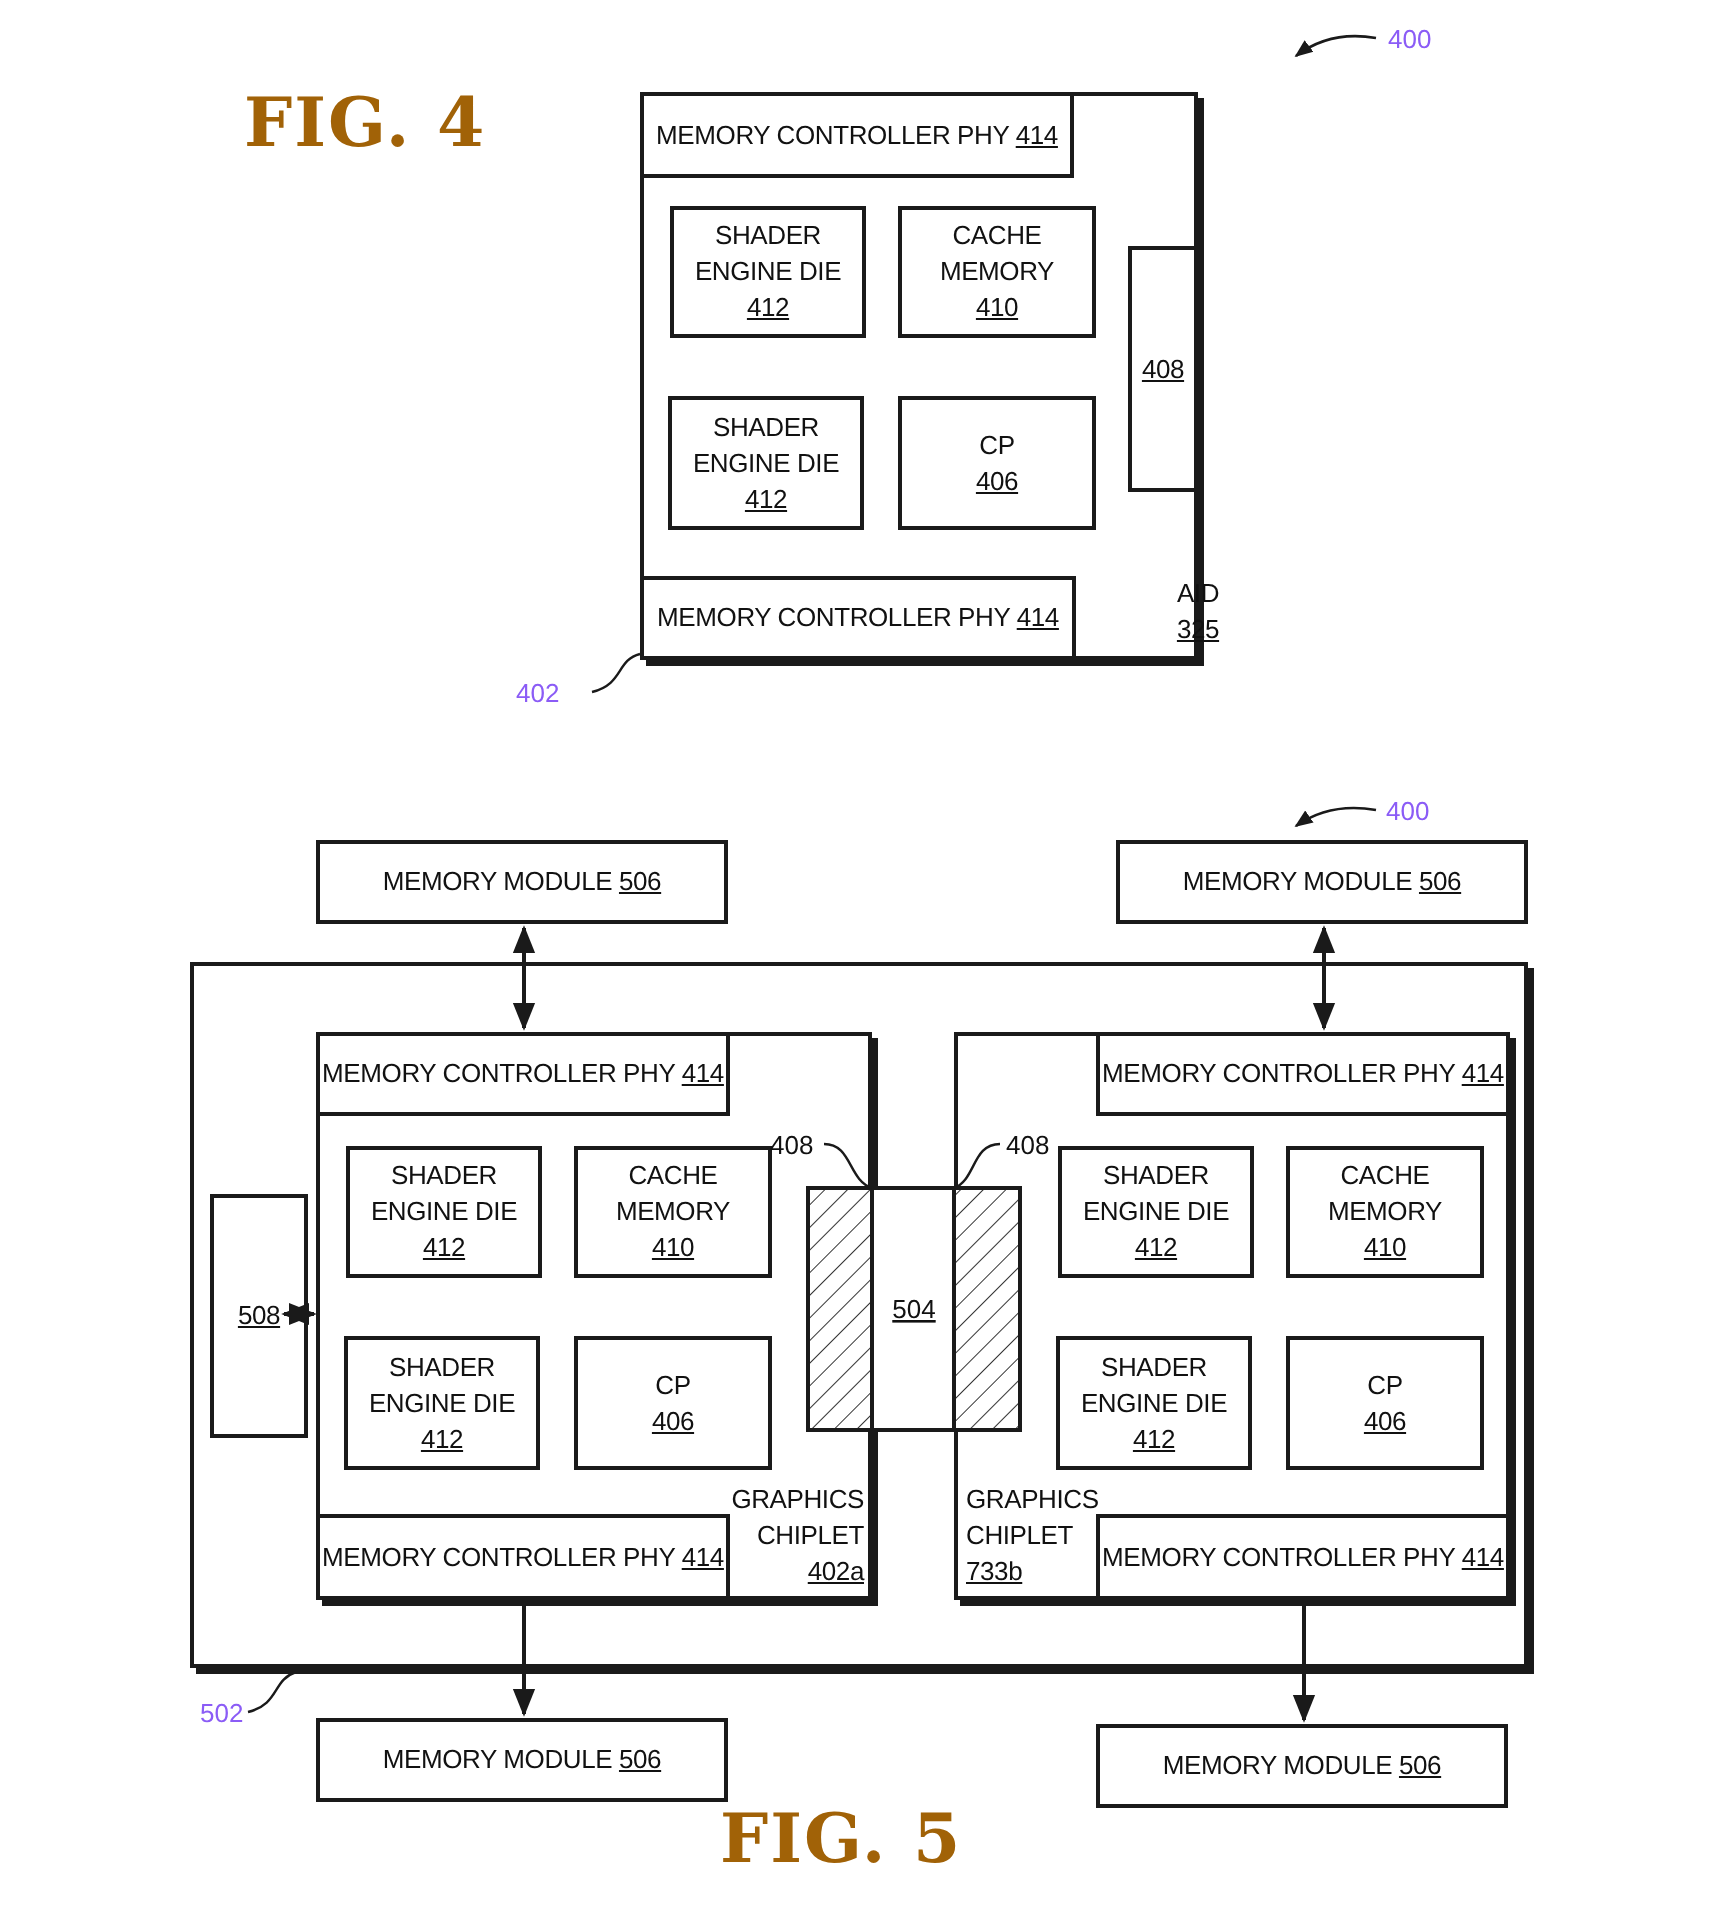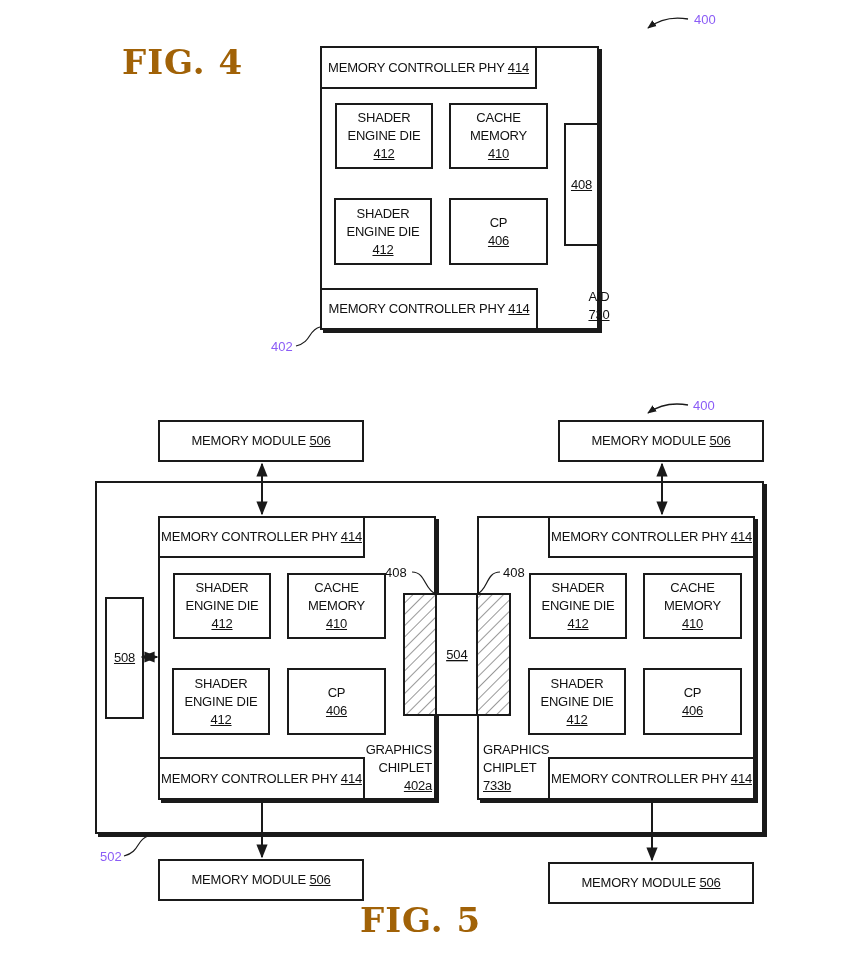--- a/index.html
+++ b/index.html
@@ -14,21 +14,21 @@
   .figtitle { position: absolute; font-family: "DejaVu Serif", serif; font-weight: bold; font-size: 34px; color: #a16207; letter-spacing: 1px; }
   .refnum { position: absolute; font-size: 13px; color: #8b5cf6; }
   svg.overlay { position: absolute; left: 0; top: 0; }
   .row-text { white-space: nowrap; }
 </style>
 </head>
 <body>
 
 <div class="figtitle" style="left:122px; top:42px;">FIG. 4</div>
 <div class="refnum" style="left:694px; top:12px;">400</div>
-<div class="refnum" style="left:271px; top:339px;">402</div>
+<div class="refnum" style="left:258px; top:339px;">402</div>
 
 <div class="box shadow" style="left:320px; top:46px; width:279px; height:284px;"></div>
 
 <div class="box lbl center" style="left:320px; top:46px; width:217px; height:43px;">
   <div class="row-text"><span>MEMORY CONTROLLER PHY </span><span class="ref">414</span></div>
 </div>
 
 <div class="box lbl center" style="left:335px; top:103px; width:98px; height:66px;">
   <div>SHADER</div>
   <div>ENGINE DIE</div>
@@ -55,42 +55,42 @@
 <div class="box lbl center" style="left:564px; top:123px; width:35px; height:123px;">
   <div class="ref">408</div>
 </div>
 
 <div class="box lbl center" style="left:320px; top:288px; width:218px; height:42px;">
   <div class="row-text"><span>MEMORY CONTROLLER PHY </span><span class="ref">414</span></div>
 </div>
 
 <div class="abs lbl" style="left:552px; top:288px; width:32px; margin-left:31px;">
   <div>AID</div>
-  <div class="ref">730</div>
+  <div class="ref">325</div>
 </div>
 
 <div class="refnum" style="left:693px; top:398px;">400</div>
 <div class="refnum" style="left:100px; top:849px;">502</div>
 
 <div class="box shadow" style="left:95px; top:481px; width:669px; height:353px;"></div>
 
 <div class="box lbl center" style="left:158px; top:420px; width:206px; height:42px;">
   <div class="row-text"><span>MEMORY MODULE </span><span class="ref">506</span></div>
 </div>
 <div class="box lbl center" style="left:558px; top:420px; width:206px; height:42px;">
   <div class="row-text"><span>MEMORY MODULE </span><span class="ref">506</span></div>
 </div>
 <div class="box lbl center" style="left:158px; top:859px; width:206px; height:42px;">
   <div class="row-text"><span>MEMORY MODULE </span><span class="ref">506</span></div>
 </div>
 <div class="box lbl center" style="left:548px; top:862px; width:206px; height:42px;">
   <div class="row-text"><span>MEMORY MODULE </span><span class="ref">506</span></div>
 </div>
 
-<div class="box lbl center" style="left:105px; top:597px; width:39px; height:122px;">
+<div class="box lbl center" style="left:105px; top:597px; width:49px; height:122px;">
   <div class="ref">508</div>
 </div>
 
 <div class="box shadow" style="left:158px; top:516px; width:278px; height:284px;"></div>
 <div class="box lbl center" style="left:158px; top:516px; width:207px; height:42px;">
   <div class="row-text"><span>MEMORY CONTROLLER PHY </span><span class="ref">414</span></div>
 </div>
 <div class="box lbl center" style="left:173px; top:573px; width:98px; height:66px;">
   <div>SHADER</div>
   <div>ENGINE DIE</div>

